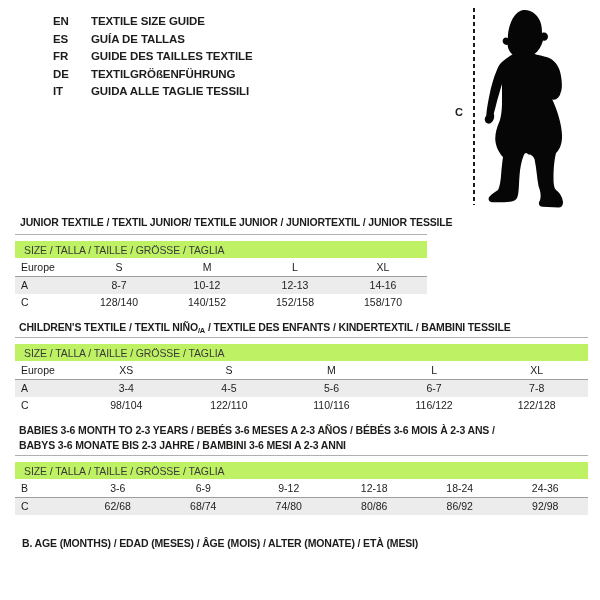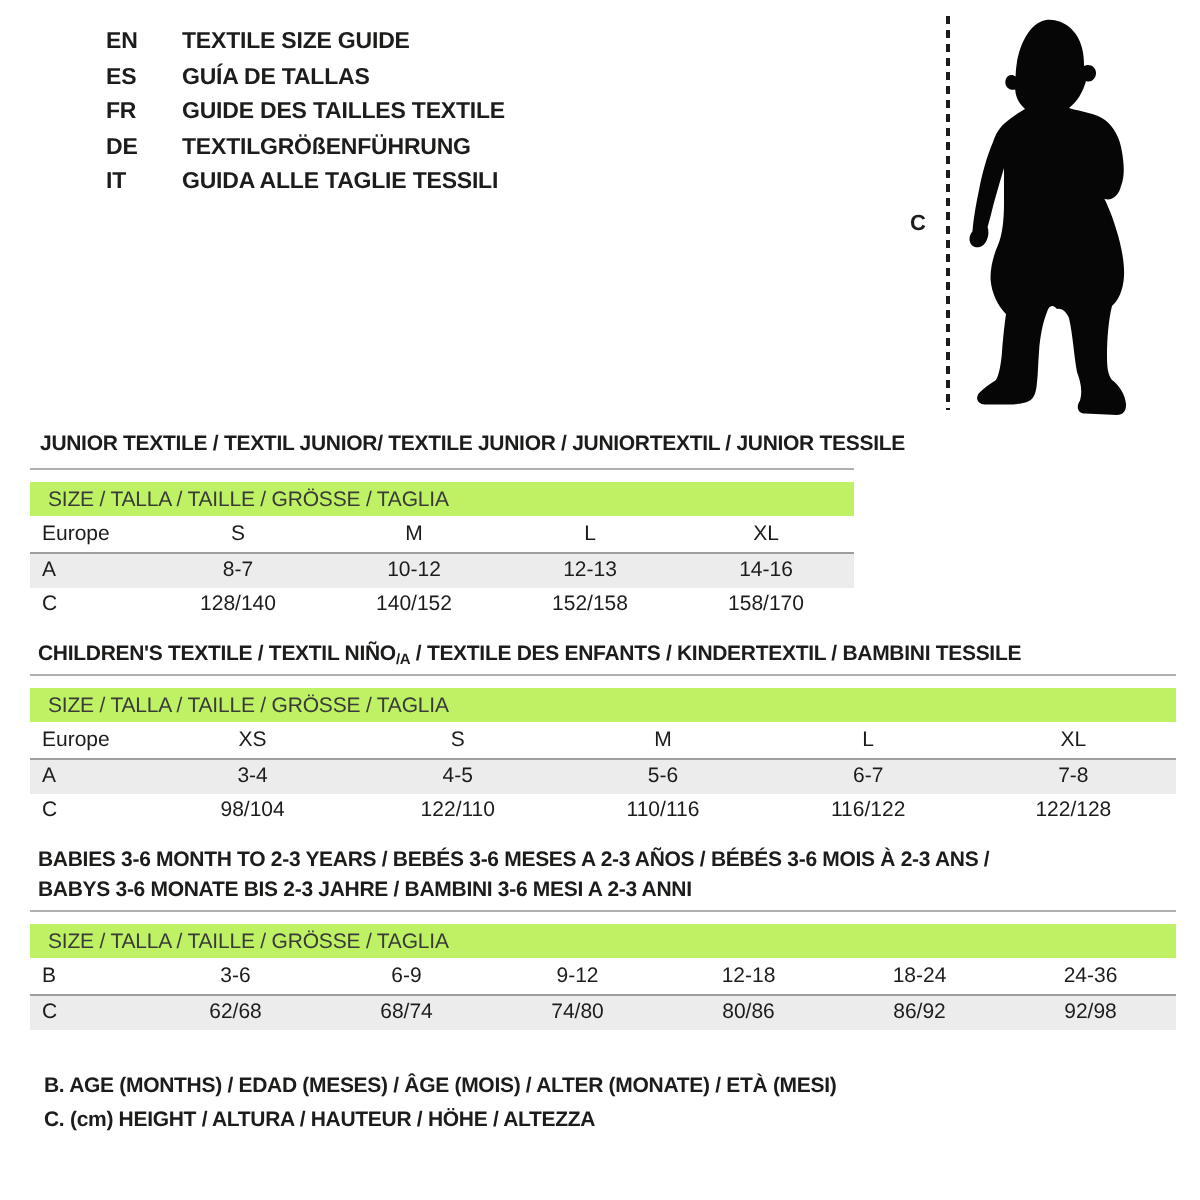--- a/index.html
+++ b/index.html
@@ -158,14 +158,13 @@
     <span class="val">68/74</span>
     <span class="val">74/80</span>
     <span class="val">80/86</span>
     <span class="val">86/92</span>
     <span class="val">92/98</span>
   </div>
 </div>
 
 <div class="footnotes abs">
   <div>B. AGE (MONTHS) / EDAD (MESES) / ÂGE (MOIS) / ALTER (MONATE) / ETÀ (MESI)</div>
-  <div>C. (cm) HEIGHT / ALTURA / HAUTEUR / HÖHE / ALTEZZA</div>
 </div>
 
 </body></html>

